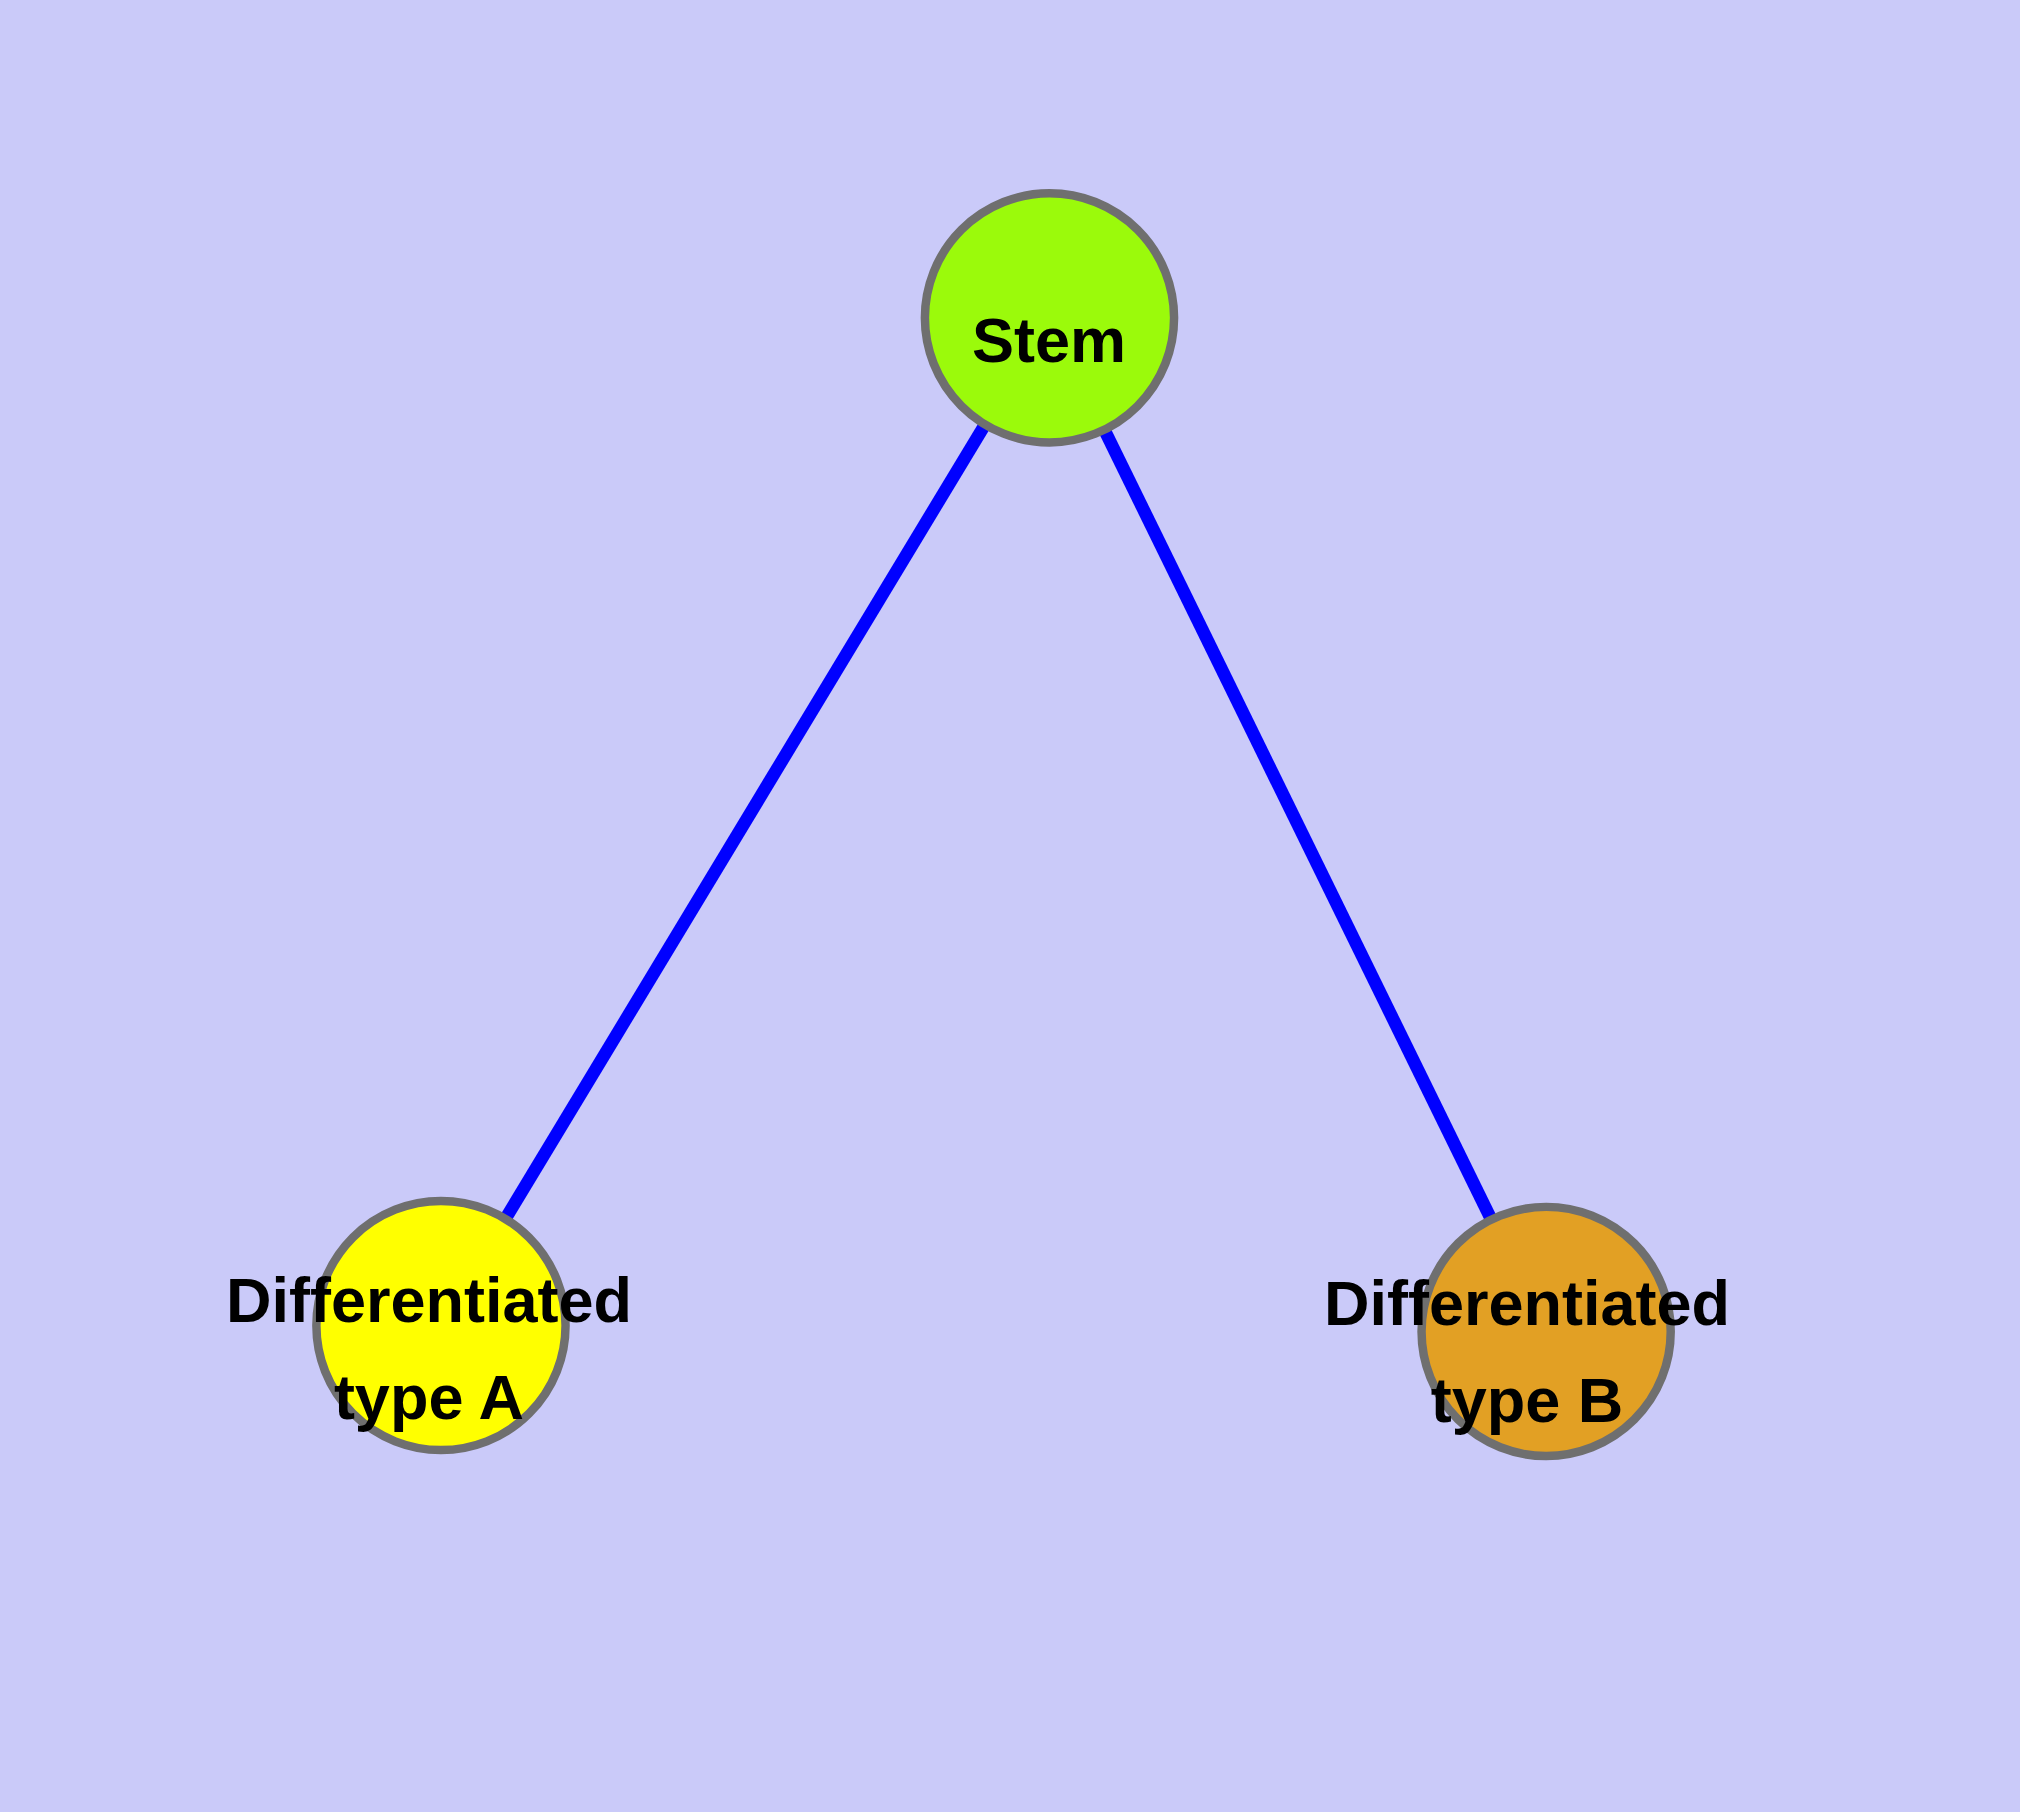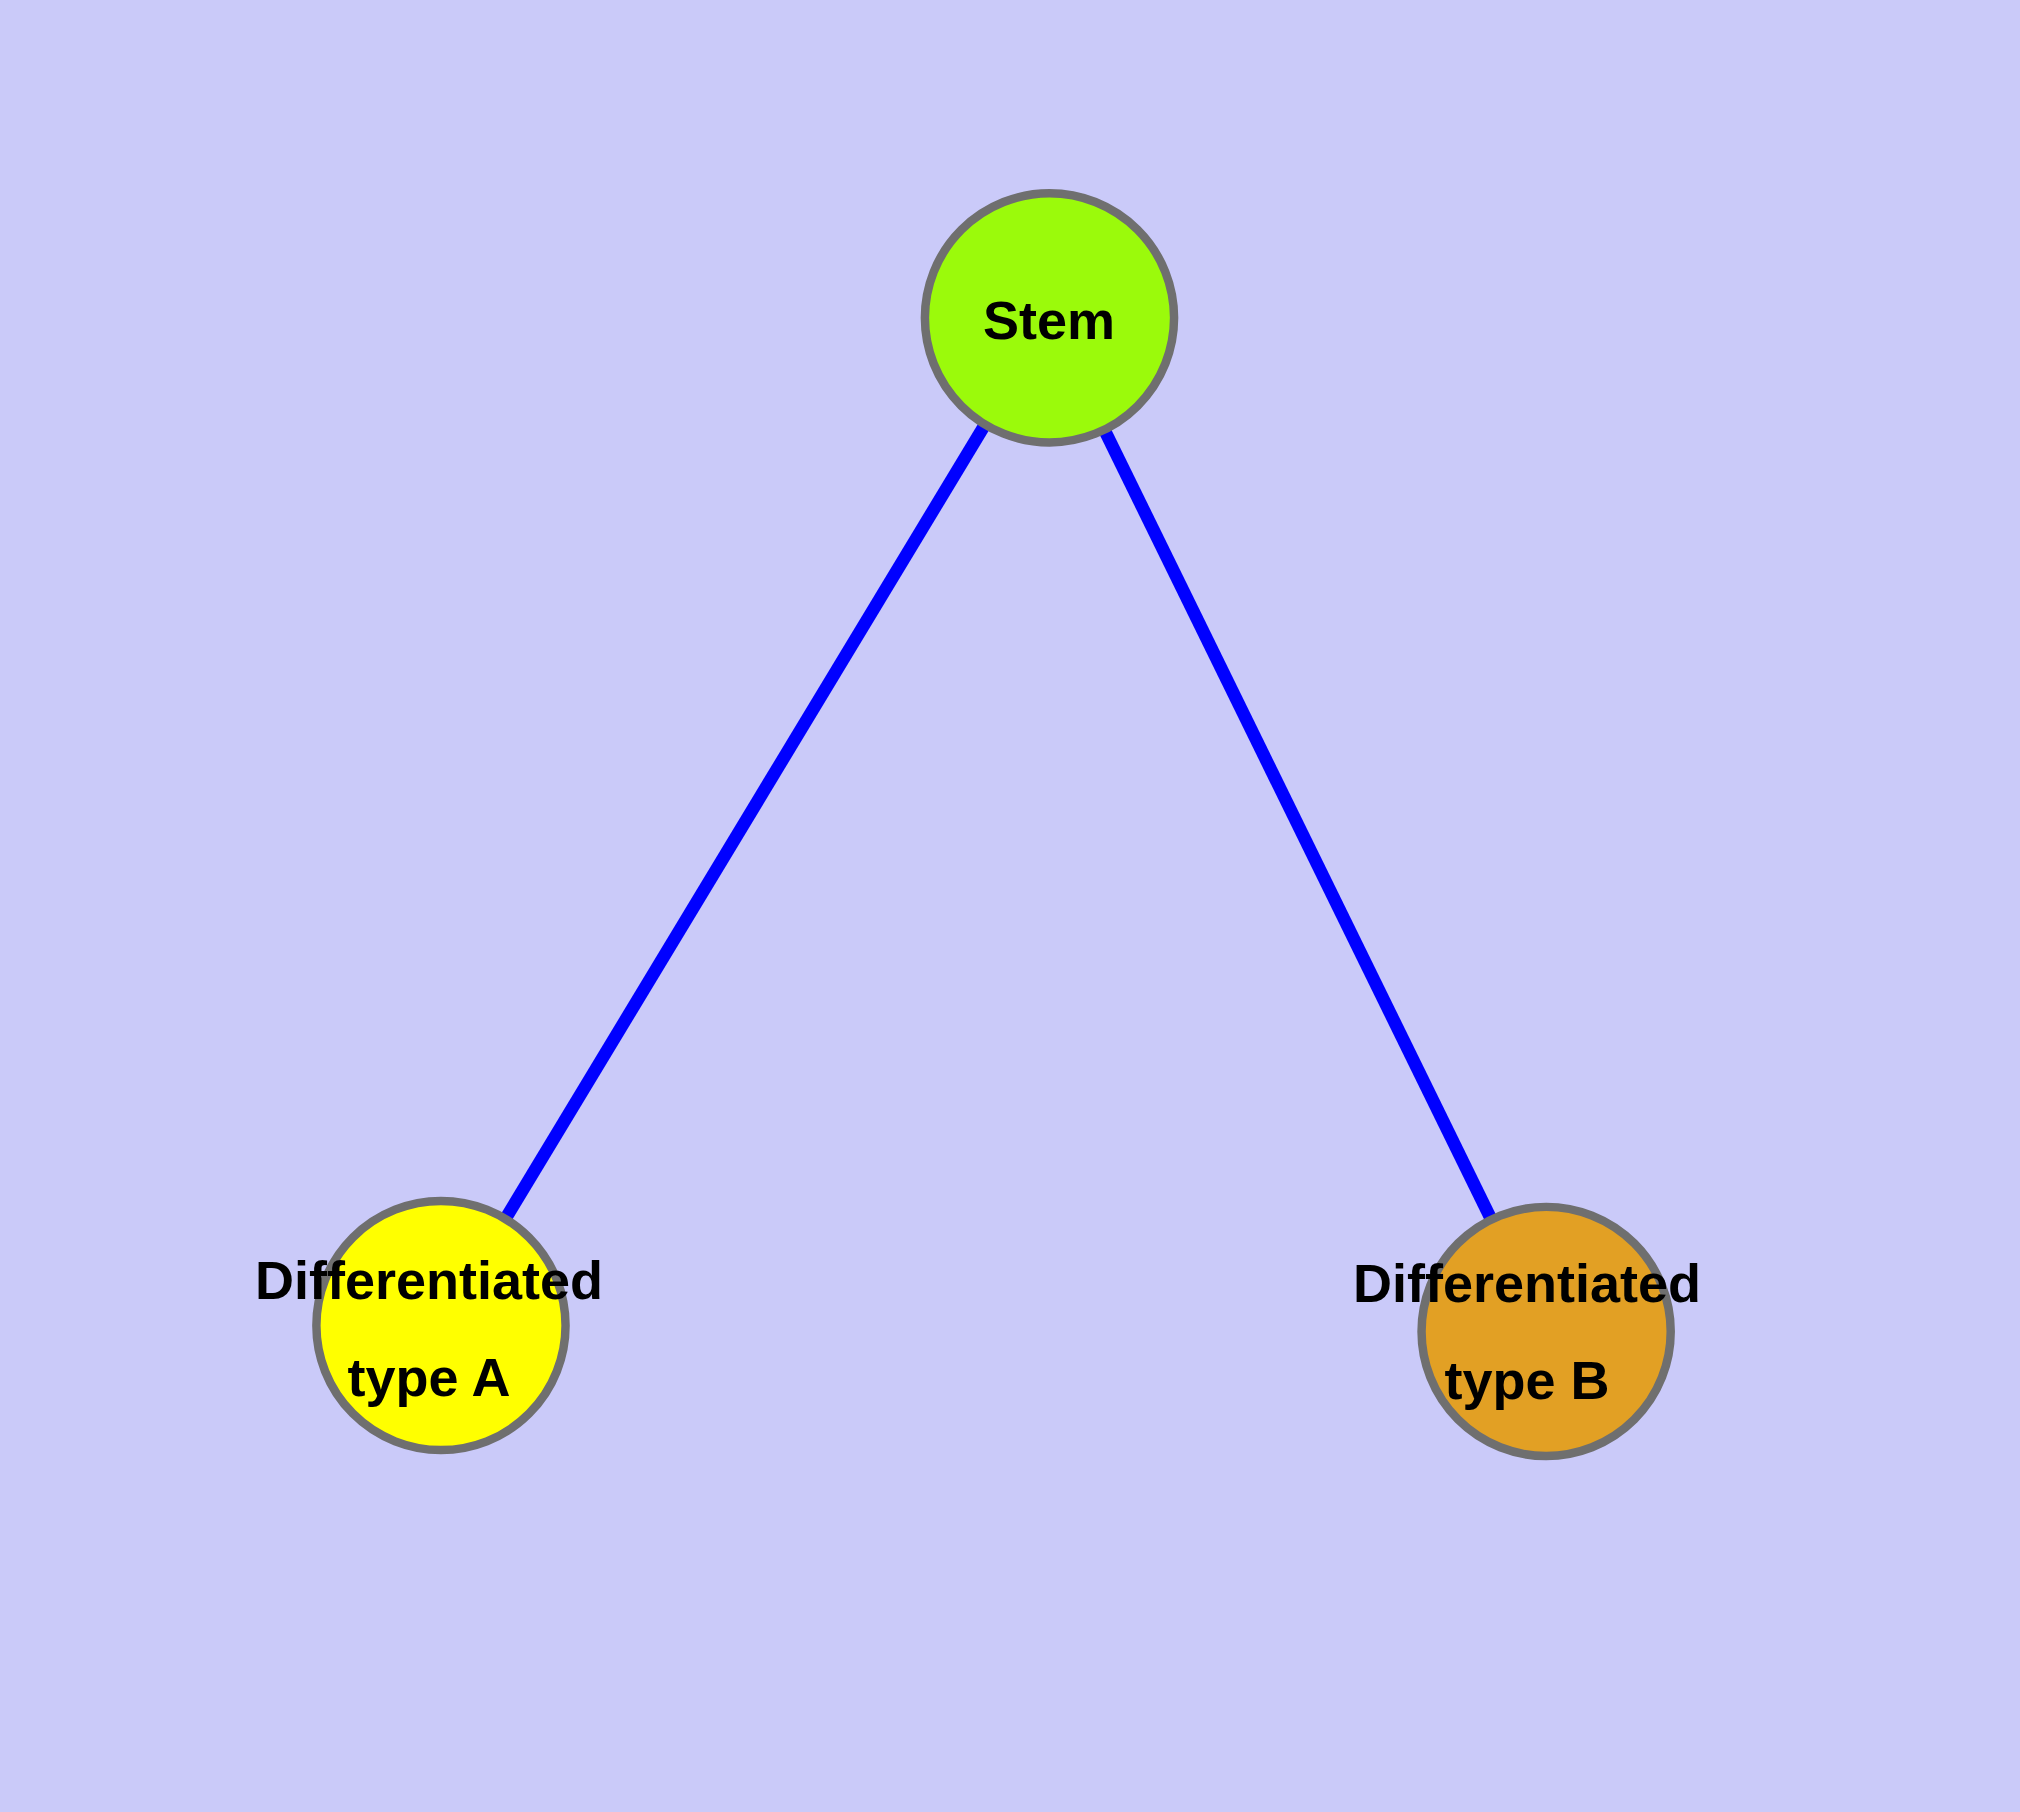--- a/index.html
+++ b/index.html
@@ -29,23 +29,24 @@
   }
   .graph circle {
     stroke-width: 10;
   }
   .label {
     position: absolute;
     transform: translate(-50%, -50%);
     text-align: center;
     white-space: pre-line;
     font-weight: bold;
-    font-size: 54px;
+    font-size: 63px;
     line-height: 97px;
     letter-spacing: 0;
+    margin-top: 20px;
   }
 </style>
 </head>
 <body>
 
 <div class="canvas" style="background: rgb(202, 202, 249);">
 
   <svg class="graph" viewBox="0 0 2384 2138" xmlns="http://www.w3.org/2000/svg">
 
     <line x1="1238" y1="375" x2="520" y2="1564" stroke="#0000FF"></line>

